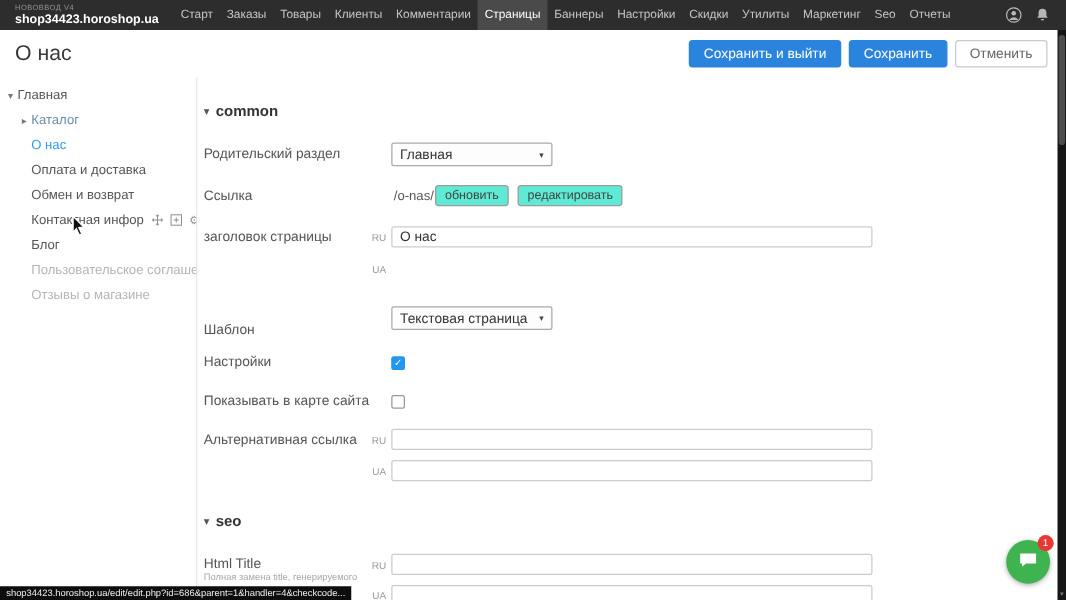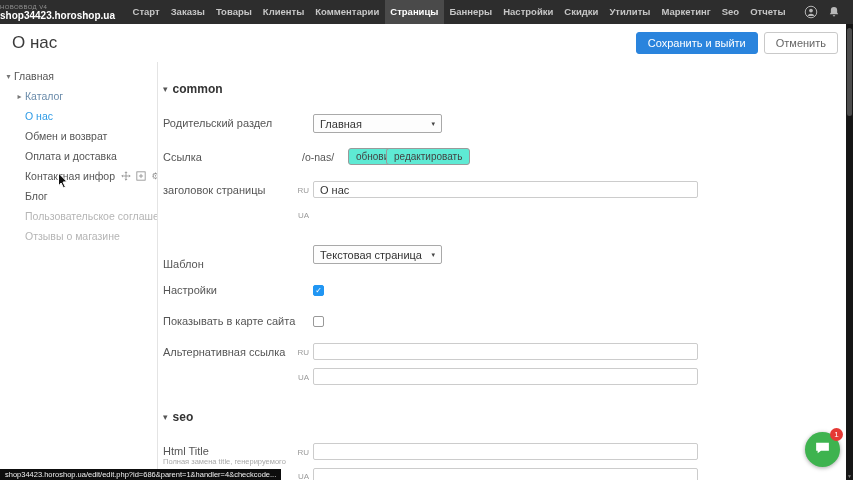--- a/index.html
+++ b/index.html
@@ -4,25 +4,25 @@
 <style>
   * { margin:0; padding:0; box-sizing:border-box; }
   html,body { width:853px; height:480px; }
   body {
     position:relative; overflow:hidden; background:#fff;
     font-family:"Liberation Sans", sans-serif;
   }
 
   
   .topnav { position:absolute; top:0; left:0; width:853px; height:24px; background:#2d2d2d; display:flex; align-items:center; z-index:20; }
-  .logo { margin-left:0; display:flex; flex-direction:column; justify-content:center; line-height:1; }
+  .logo { margin-left:12px; display:flex; flex-direction:column; justify-content:center; line-height:1; }
   .logo-small { font-size:6px; color:#939393; letter-spacing:.4px; margin-bottom:1px; white-space:nowrap; }
   .logo-main { font-size:10px; font-weight:bold; color:#fff; white-space:nowrap; }
   .nav-items { display:flex; margin-left:12px; height:24px; }
-  .nav-item { font-size:9.5px; color:#c6c6c6; padding:0 5.5px; line-height:24px; white-space:nowrap; cursor:pointer;font-weight:bold; }
+  .nav-item { font-size:9.5px; color:#c6c6c6; padding:0 5.5px; line-height:24px; white-space:nowrap; cursor:pointer; }
   .nav-item.active { background:#4a4a4a; color:#fff; }
   .nav-right { margin-left:auto; display:flex; align-items:center; gap:9px; margin-right:12px; }
   .nav-icon { width:14px; height:14px; display:inline-flex; cursor:pointer; }
 
   
   .header { position:absolute; top:24px; left:0; right:7px; height:38px; background:#fff; }
   .page-title { position:absolute; left:12px; top:9px; font-size:17px; color:#3a3a3a; }
   .header-buttons { position:absolute; right:8px; top:8px; display:flex; gap:6px; }
   .btn { height:22px; font-size:11px; padding:0 11px; border-radius:3px; font-family:inherit; cursor:pointer; white-space:nowrap; }
   .btn-blue { background:#2a84dd; color:#fff; border:1px solid #2a84dd; }
@@ -104,41 +104,42 @@
           <path d="M6.6 11.6a1.4 1.4 0 0 0 2.8 0z" fill="#b8b8b8"></path>
         </svg>
     </span>
   </div>
 </div>
 
 <div class="header">
   <div class="page-title">О нас</div>
   <div class="header-buttons">
     <button class="btn btn-blue">Сохранить и выйти</button>
+    <button class="btn btn-blue">Сохранить</button>
     <button class="btn btn-white">Отменить</button>
   </div>
 </div>
 
 <div class="sidebar">
   <div class="tree-item pl-root">
     <span class="tree-arrow">▾</span>
     <span>Главная</span>
   </div>
   <div class="tree-item pl-l1 folder">
     <span class="tree-arrow">▸</span>
     <span>Каталог</span>
   </div>
   <div class="tree-item pl-l2 active">
     <span>О нас</span>
   </div>
   <div class="tree-item pl-l2">
+    <span>Оплата и доставка</span>
+  </div>
+  <div class="tree-item pl-l2">
     <span>Обмен и возврат</span>
-  </div>
-  <div class="tree-item pl-l2">
-    <span>Оплата и доставка</span>
   </div>
   <div class="tree-item pl-l2">
     <span>Контактная инфор</span>
     <span class="row-icons">
       <span class="row-icon">
         <svg width="10" height="10" viewBox="0 0 12 12">
             <path d="M6 1v10M1 6h10M6 1 4.6 2.4M6 1l1.4 1.4M6 11 4.6 9.6M6 11l1.4-1.4M1 6l1.4-1.4M1 6l1.4 1.4M11 6 9.6 4.6M11 6 9.6 7.4" stroke="#8f8f8f" fill="none" stroke-width="1"></path>
           </svg>
       </span>
       <span class="row-icon">
@@ -175,23 +176,23 @@
     <span class="section-title">common</span>
   </div>
 
   <div class="field-label" style="top:55px;">Родительский раздел</div>
   <div class="dropdown" style="top:52px;">
     <span>Главная</span>
     <span class="dropdown-caret">▾</span>
   </div>
 
   <div class="field-label" style="top:89px;">Ссылка</div>
-  <span class="link-value" style="left:144px; top:89px;">/o-nas/</span>
+  <span class="link-value" style="left:157px; top:89px;">/o-nas/</span>
   <button class="mini-btn" style="left:190px; top:86px;">обновить</button>
-  <button class="mini-btn" style="left:228px; top:86px;">редактировать</button>
+  <button class="mini-btn" style="left:256px; top:86px;">редактировать</button>
 
   <div class="field-label" style="top:122px;">заголовок страницы</div>
   <span class="lang-label" style="top:124px;">RU</span>
   <input class="text-input" style="top: 119px;" value="О нас">
   <span class="lang-label" style="top:149px;">UA</span>
 
   <div class="field-label" style="top:196px;">Шаблон</div>
   <div class="dropdown" style="top:183px;">
     <span>Текстовая страница</span>
     <span class="dropdown-caret">▾</span>

